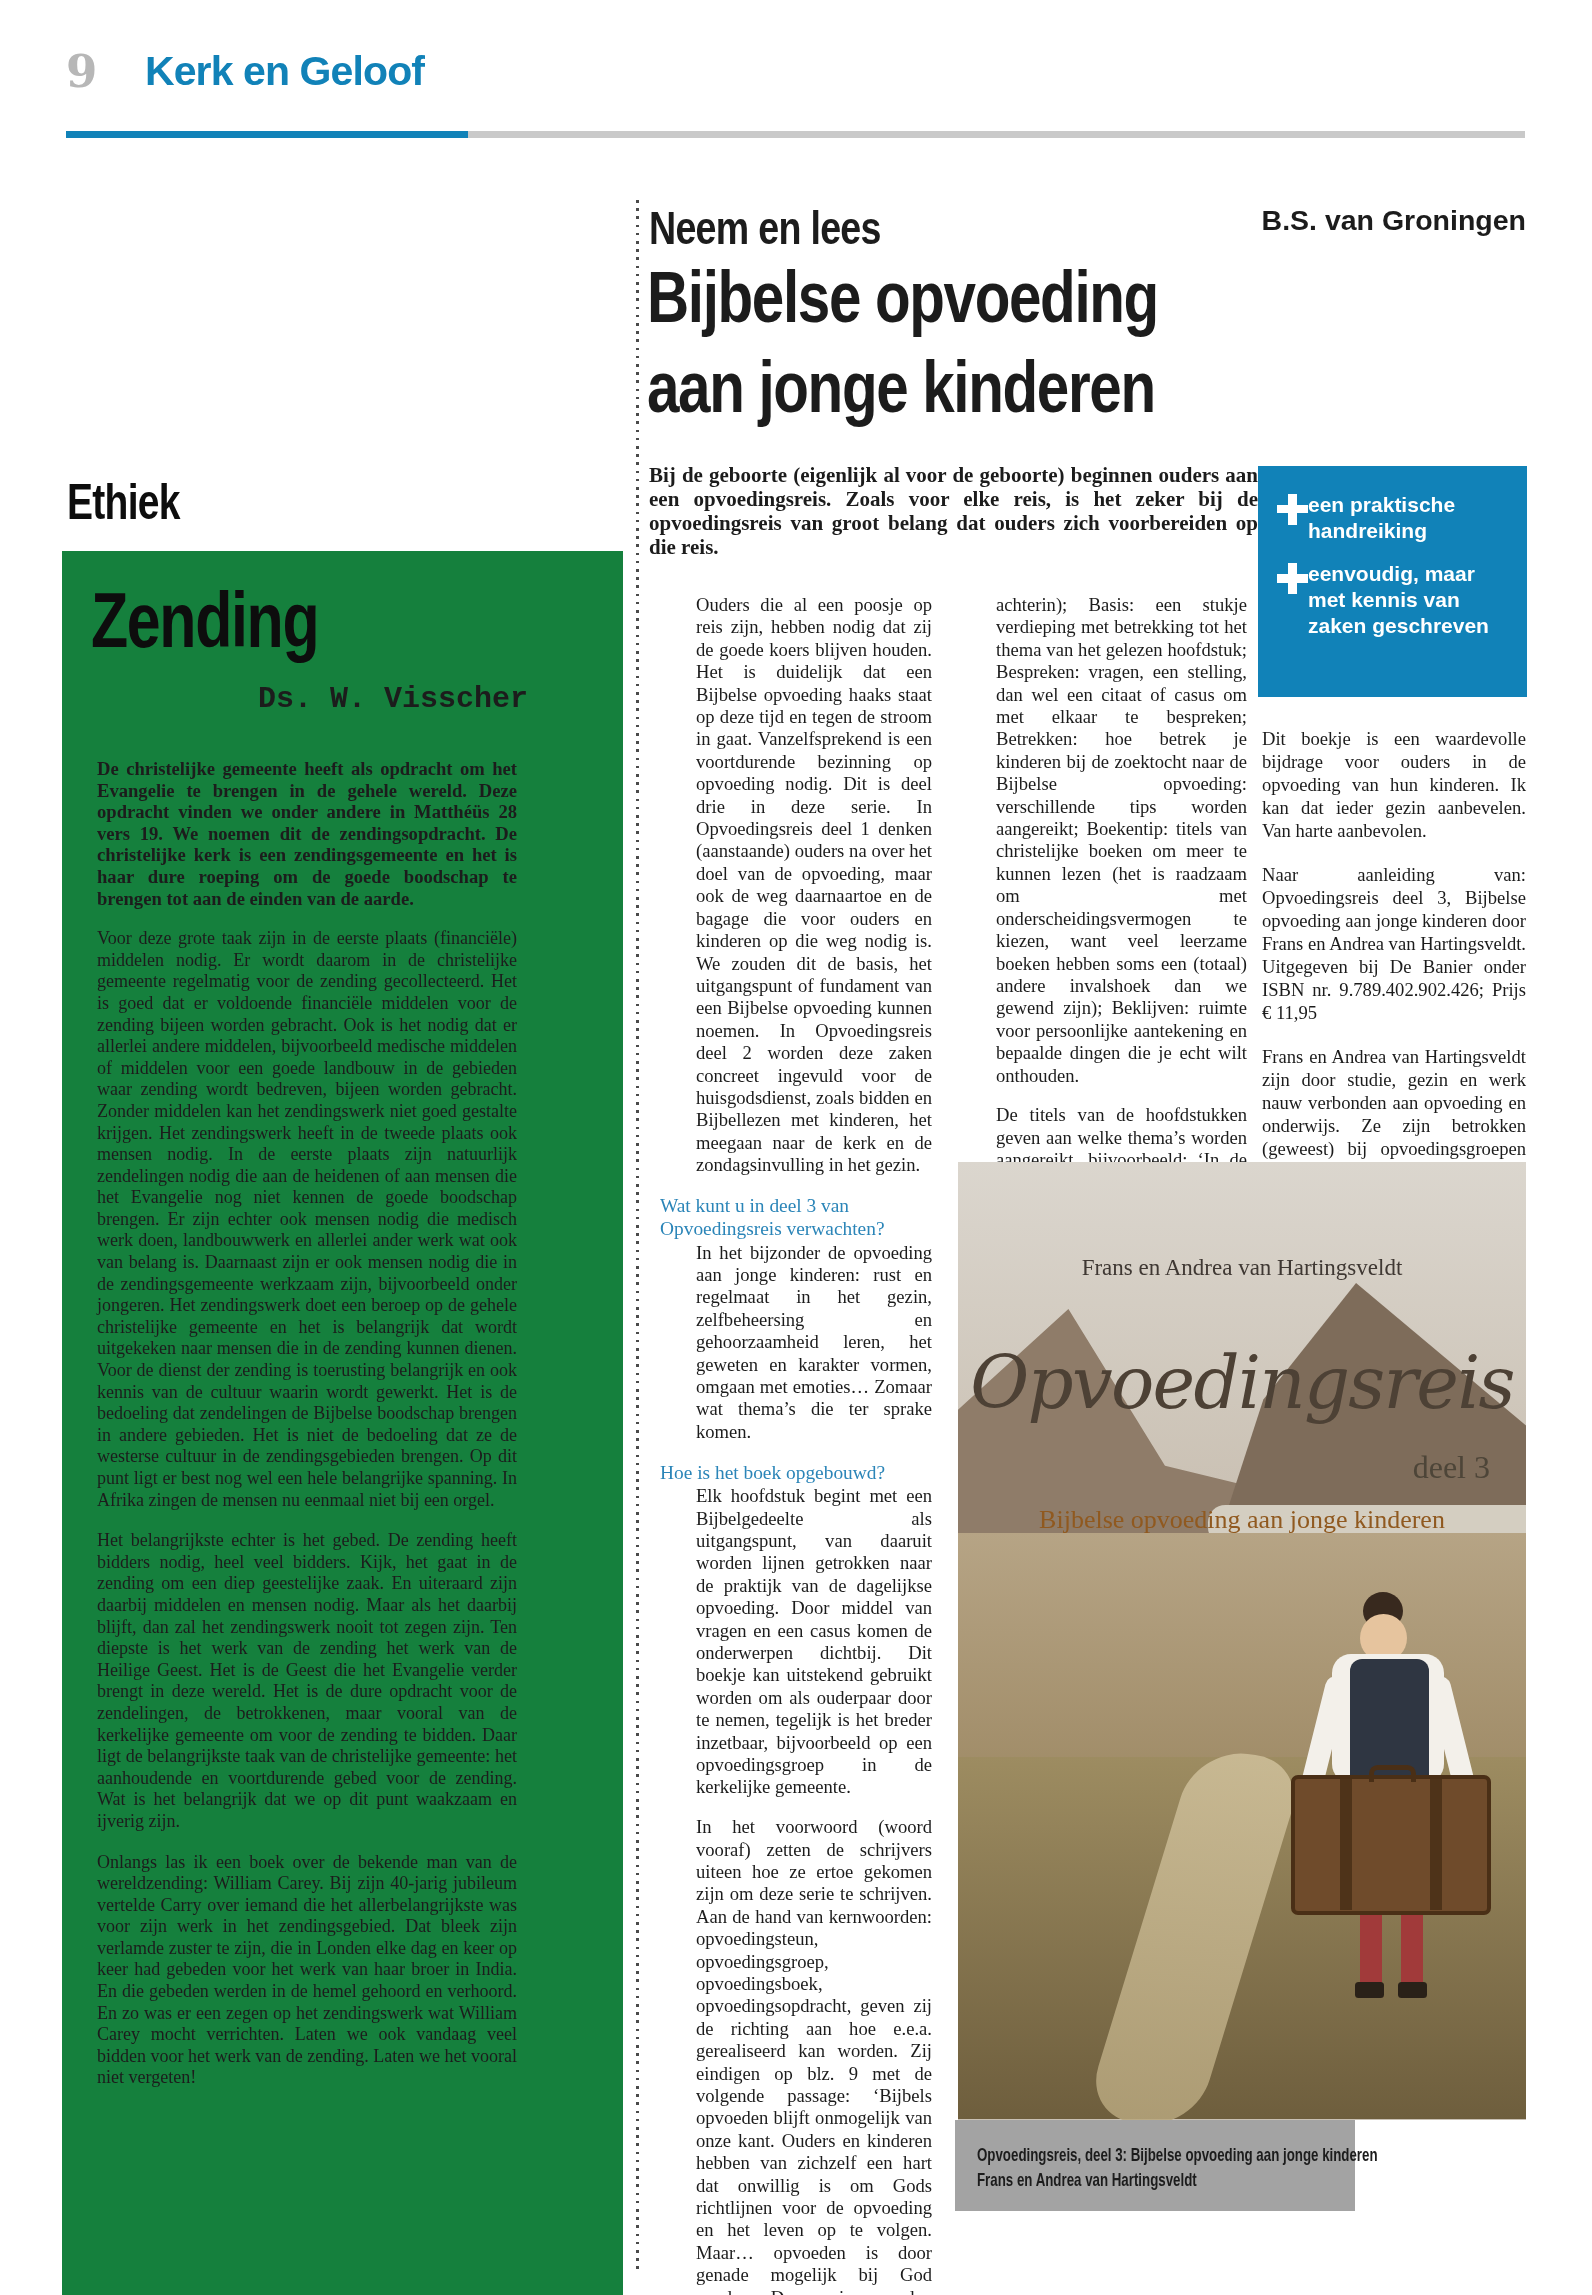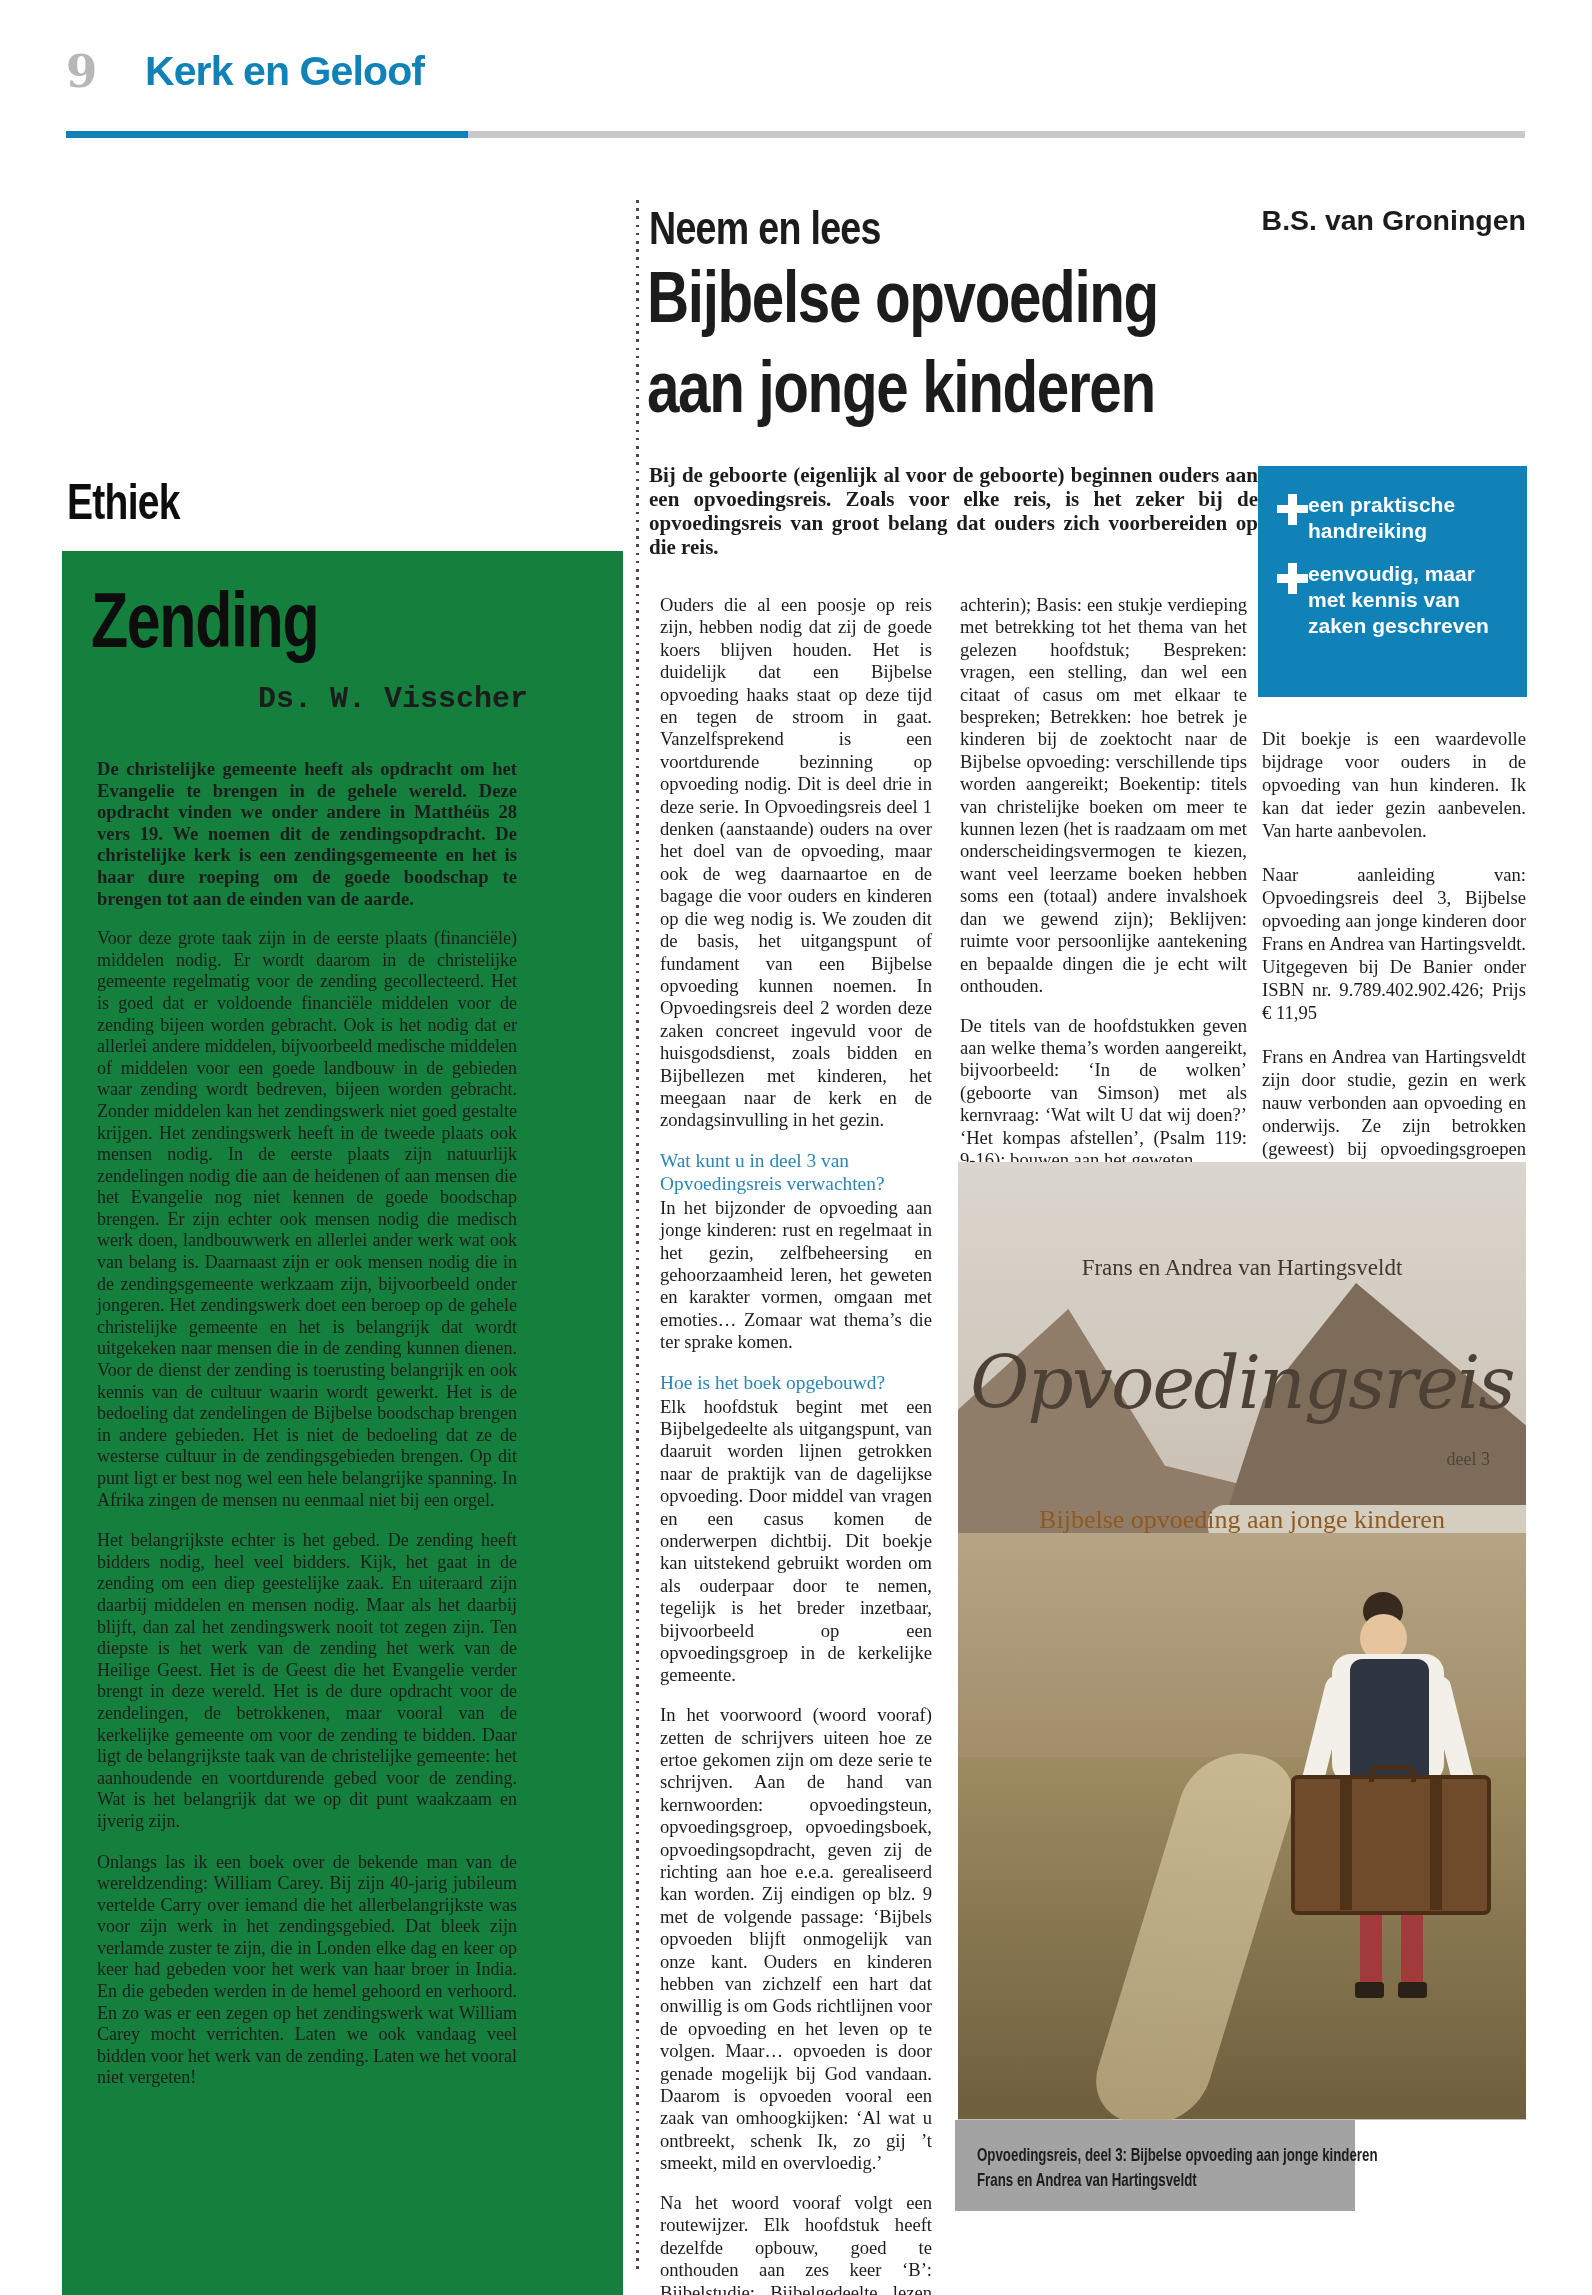--- a/index.html
+++ b/index.html
@@ -29,21 +29,21 @@
   .left-body p { margin-bottom:19px; }
   .lead { font-weight:700; font-size:18.6px; }
 
   
   .mid-kicker { left:649px; top:200px; font-size:47px; font-weight:700; letter-spacing:-0.9px; }
   .mid-title-1 { left:647px; top:255px; font-size:73px; font-weight:700; letter-spacing:-1.7px; }
   .mid-title-2 { left:647px; top:345px; font-size:73px; font-weight:700; letter-spacing:-1.7px; }
   .byline { left:1181px; top:204px; width:345px; text-align:right; font-size:28.5px; font-weight:700; }
   .intro { left:649px; top:463px; width:609px; font-size:21px; line-height:24px; font-weight:700; text-align:justify; }
   .newscol { font-size:18.6px; line-height:22.4px; text-align:justify; }
-  .newscol p { margin-bottom:17.3px; }
+  .newscol p { margin-bottom:17.3px;margin-left:36px; }
   .col1 { left:660px; top:594px; width:272px; }
   .col2 { left:960px; top:594px; width:287px; }
   .subhead { color:#2b85b8; font-weight:400; font-size:19.4px; line-height:23px; text-align:left; margin-bottom:1.7px; }
 
   
   .bluebox { left:1258px; top:466px; width:269px; height:231px; background:#1182b8; padding:26px 15.5px 17.3px 19px; }
   .bullet-row { display:flex; margin-bottom:17.3px; align-items:flex-start; }
   .plus { position:relative; width:31px; height:31px; flex:0 0 31px; margin-top:1.7px; }
   .plus::before { content:""; position:absolute; left:0; top:11.2px; width:31px; height:8.6px; background:#fff; }
   .plus::after  { content:""; position:absolute; left:11.2px; top:0; width:8.6px; height:31px; background:#fff; }
@@ -59,21 +59,21 @@
   .hill-far-r { position:absolute; left:259px; top:121px; width:309px; height:259px; background:#7e6c5a;
                 clip-path:polygon(0 100%,15% 45%,45% 0,75% 30%,100% 55%,100% 100%); }
   .lake { position:absolute; left:250px; top:343px; width:318px; height:40px; background:#d4cec1; border-radius:17.3px 0 0 17.3px; }
   .midland { position:absolute; left:0; top:371px; width:568px; height:233px; background:linear-gradient(#b6a485,#a18d69); }
   .foreground { position:absolute; left:0; top:595px; width:568px; height:362px; background:linear-gradient(#9d8c61,#6e5e3d); }
   .path { position:absolute; left:181px; top:587px; width:112px; height:380px; background:linear-gradient(#cfc09b,#b7a67d);
           border-radius:52px; transform:rotate(7deg) skewX(-10deg); opacity:.85; }
   .cover-author { position:absolute; left:0; top:93px; width:100%; text-align:center; font-size:23px; color:#3f3833; }
   .cover-title { position:absolute; left:0; top:179px; width:100%; text-align:center; font-size:72px; font-style:italic;
                  font-family:"DejaVu Serif",serif; color:#4d4135; letter-spacing:-1.7px; }
-  .cover-edition { position:absolute; right:36px; top:287px; font-size:18px; color:#4d4538; }
+  .cover-edition { position:absolute; right:36px; top:287px; font-size:32px; color:#4d4538; }
   .cover-subtitle { position:absolute; left:0; top:343px; width:100%; text-align:center; font-size:26px; color:#90591f; }
   
   .girl { position:absolute; left:338px; top:430px; width:198px; height:414px; }
   .hair { position:absolute; left:67px; top:0; width:40px; height:38px; background:#38291e; border-radius:50%; }
   .face { position:absolute; left:64px; top:22.4px; width:47px; height:48px; background:#e6c49e; border-radius:50%; }
   .shirt { position:absolute; left:36px; top:62px; width:112px; height:129px; background:#f3f0ea; border-radius:19px; }
   .vest { position:absolute; left:54px; top:67px; width:79px; height:128px; background:#2f3642; border-radius:12px; }
   .arm-l { position:absolute; left:17.3px; top:83px; width:22.4px; height:121px; background:#f3f0ea; border-radius:10.4px; transform:rotate(14deg); }
   .arm-r { position:absolute; left:145px; top:83px; width:22.4px; height:121px; background:#f3f0ea; border-radius:10.4px; transform:rotate(-14deg); }
   .suitcase { position:absolute; left:-5.2px; top:183px; width:200px; height:140px; background:#6f4b2b; border:4.3px solid #4a2f16; border-radius:7px; }

